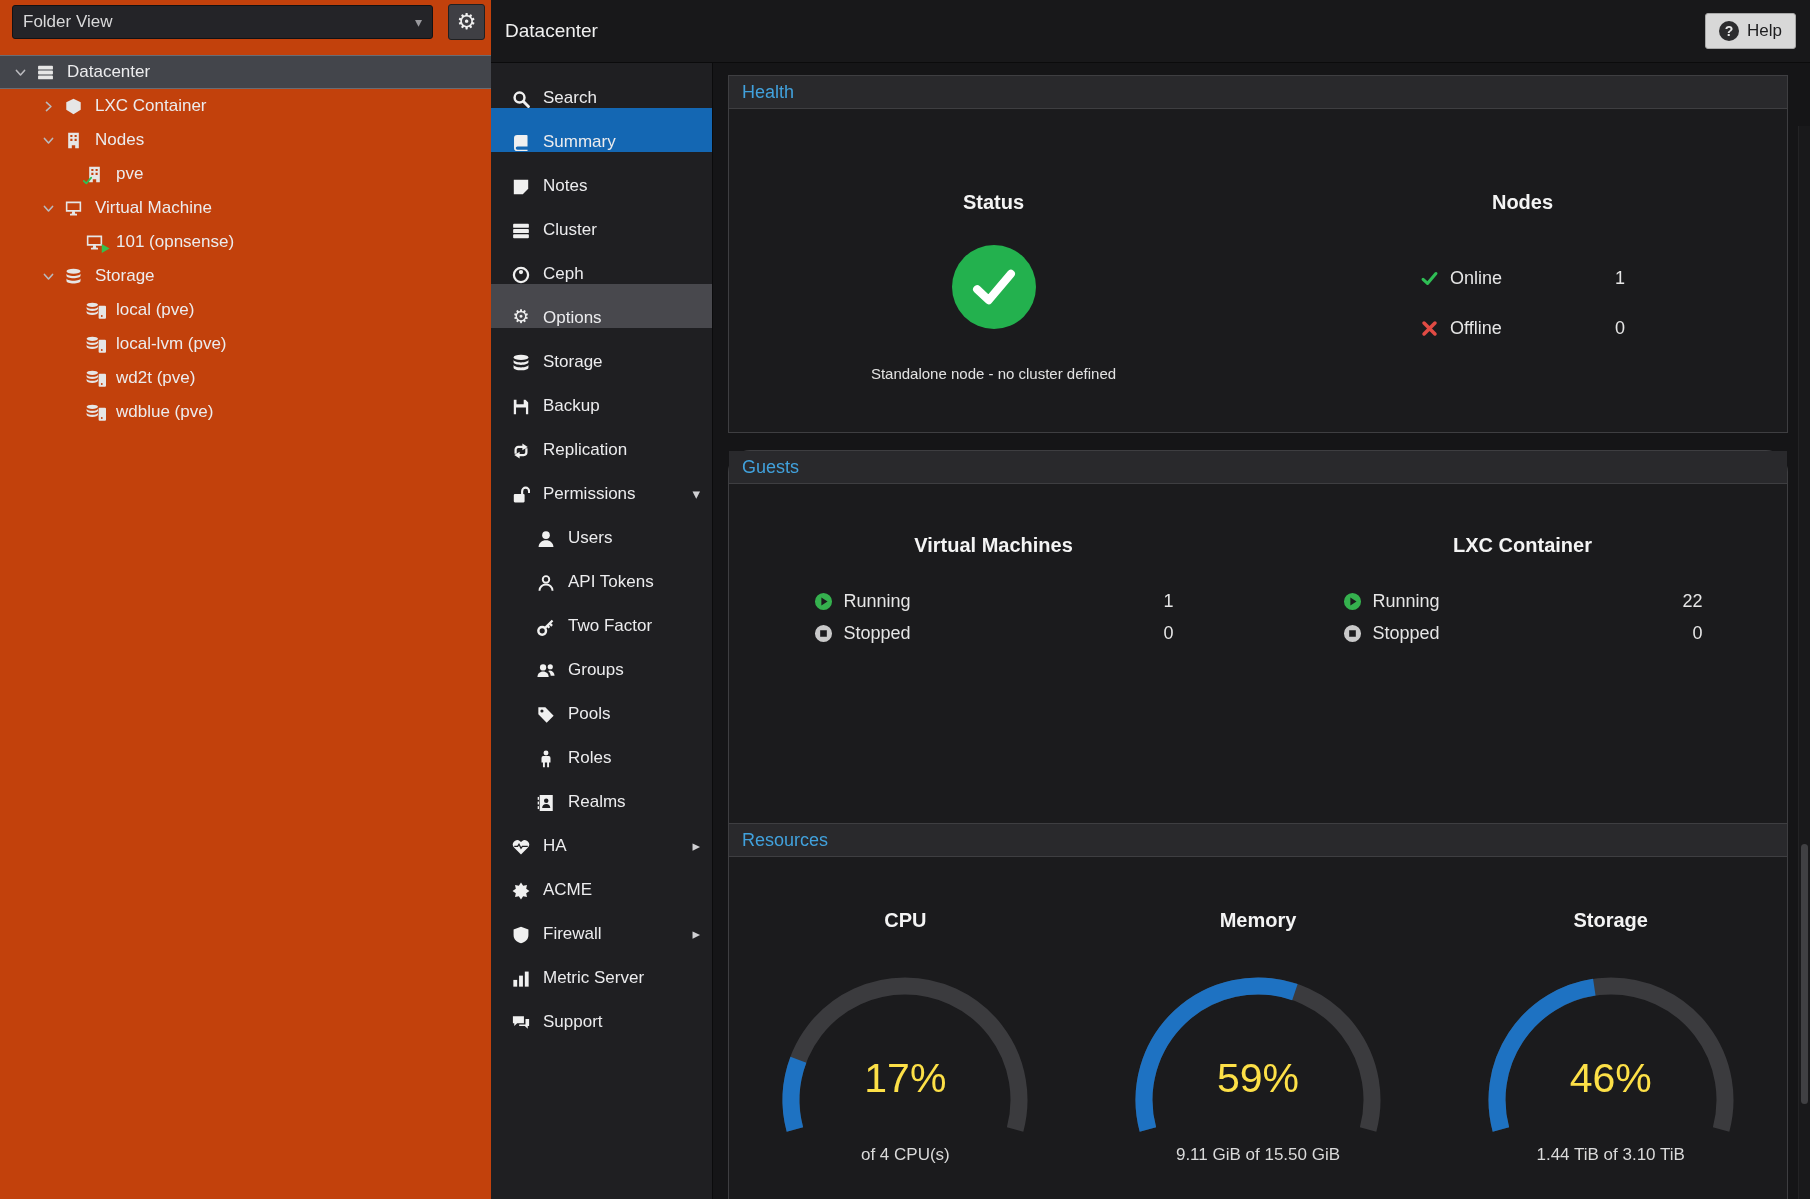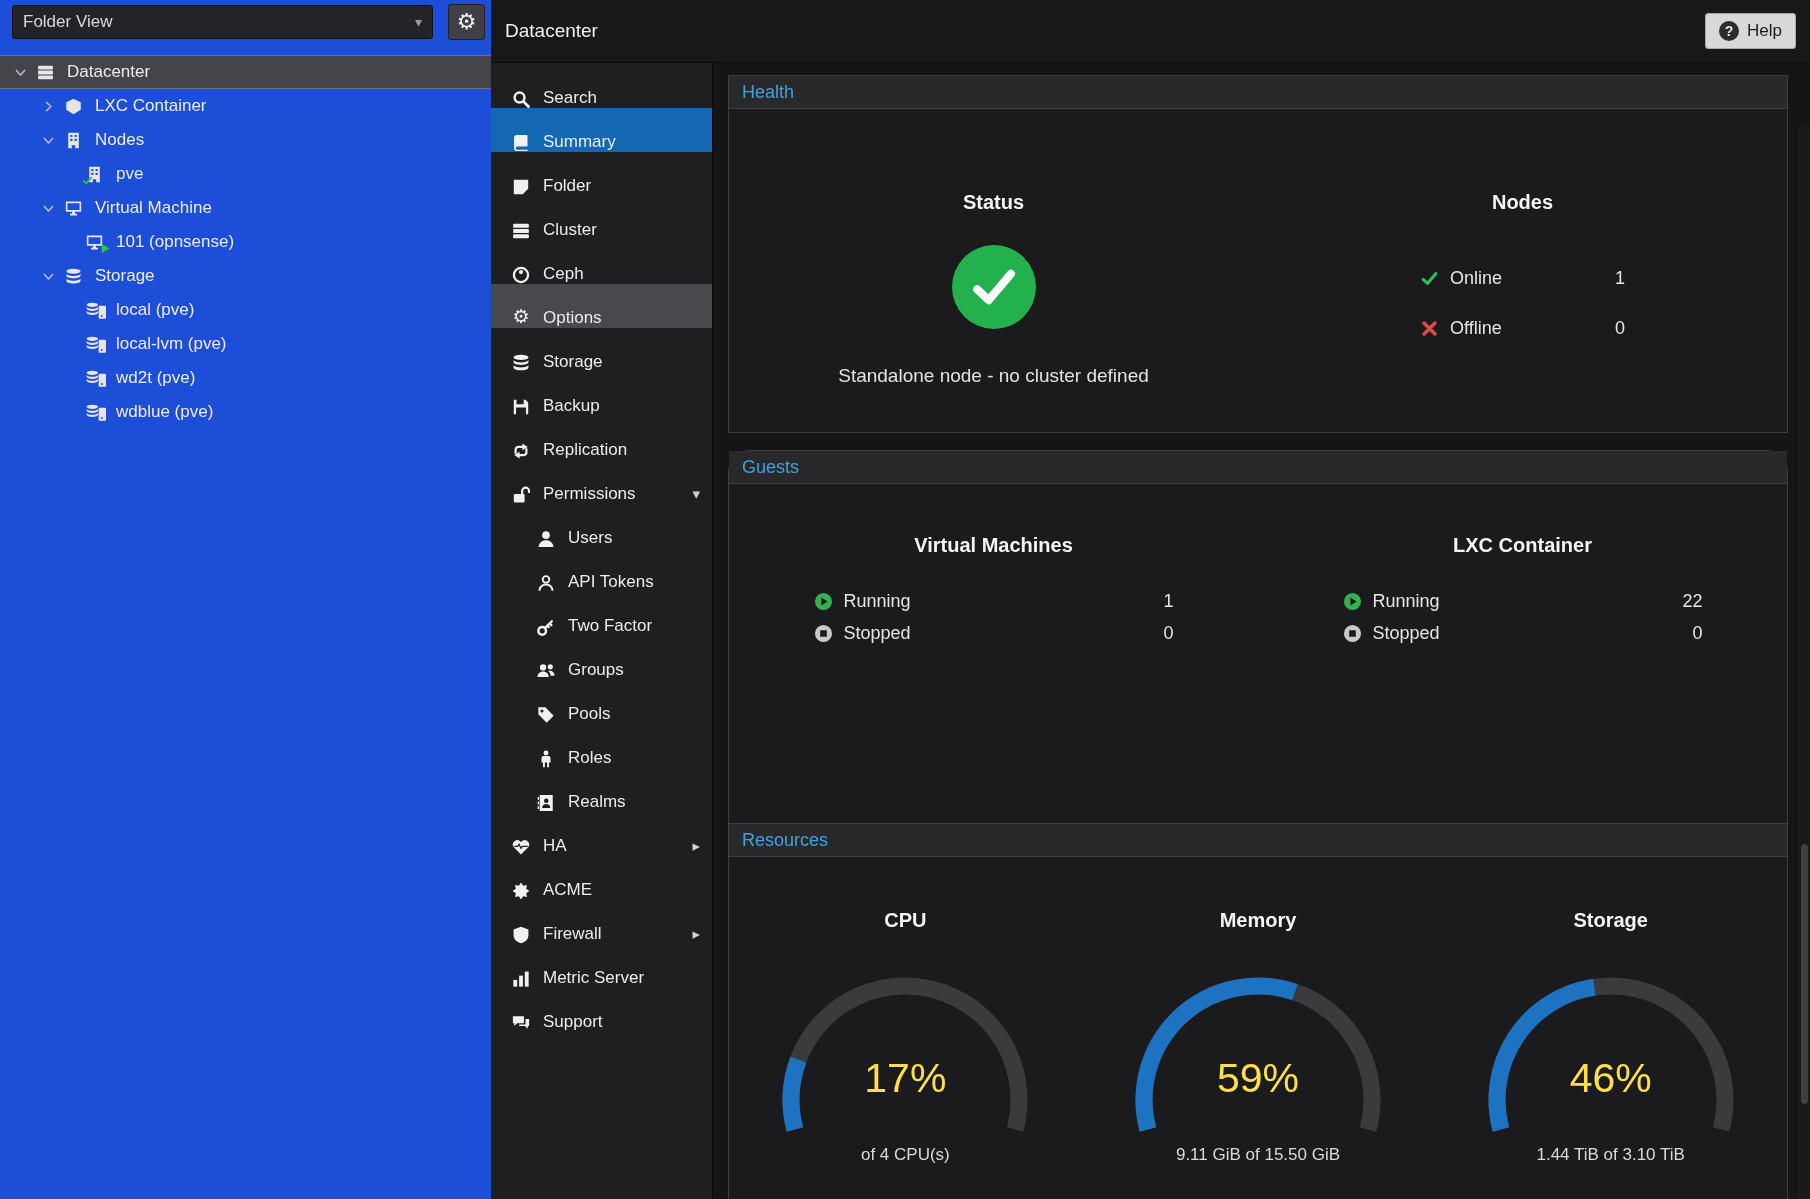--- a/index.html
+++ b/index.html
@@ -2,21 +2,21 @@
 <html><head>
 <meta charset="utf-8">
 <style>
   *{box-sizing:border-box}
   html,body{margin:0;padding:0}
   body{width:1810px;height:1199px;position:relative;overflow:hidden;background:#151517;
        font-family:"Liberation Sans","DejaVu Sans",sans-serif;color:#e6e6e6;}
   svg{fill:currentColor}
 
   
-  .left-panel{position:absolute;left:0;top:0;width:518px;height:100%;background:#1d4ed8;border-right:1px solid #0b0b0c;}
+  .left-panel{position:absolute;left:0;top:0;width:518px;height:100%;background:#c2410c;border-right:1px solid #0b0b0c;}
   .left-toolbar{height:44px;display:flex;align-items:center;padding:5px 5px 5px 12px;}
   .combo{width:421px;height:34px;background:#242428;border:1px solid #121214;border-radius:3px;
          display:flex;align-items:center;justify-content:space-between;padding:0 10px;font-size:17px;color:#d9d9da;cursor:pointer;}
   .combo-chev::before{content:"\25BE";color:#9a9a9e;font-size:14px;}
   .gear-btn{margin-left:15px;width:37px;height:36px;background:#3f3f44;border:1px solid #202022;border-radius:3px;
             display:flex;align-items:center;justify-content:center;cursor:pointer;}
   .gear-glyph::before{content:"\2699";font-size:22px;color:#f0f0f0;line-height:1;}
   .tree{padding-top:11px;font-size:17px;}
   .tree-row{height:34px;display:flex;align-items:center;cursor:pointer;}
   .tree-row.selected{background:#43454b;border-top:1px solid #6a6d74;border-bottom:1px solid #6a6d74;}
@@ -64,21 +64,21 @@
   .panel-resources{top:760px;height:440px;}
   .panel-header{height:33px;background:#29292c;border-bottom:1px solid #3e3e41;display:flex;align-items:center;padding:0 13px;}
   .panel-title{color:#41a1dc;font-size:18px;}
   .two-col{display:flex;}
   .col{flex:1;display:flex;flex-direction:column;align-items:center;}
   h3.col-heading{margin:0;font-size:20px;font-weight:bold;color:#f4f4f4;line-height:26px;}
   .health .col-heading{margin-top:80px;}
   .guests .col-heading{margin-top:48px;}
   .status-circle{margin-top:30px;width:84px;height:84px;border-radius:50%;background:#23b14e;display:flex;align-items:center;justify-content:center;}
   .status-circle svg{width:50px;height:50px;color:#fff;}
-  .status-msg{margin-top:36px;font-size:19px;color:#e2e2e2;}
+  .status-msg{margin-top:36px;font-size:15px;color:#e2e2e2;}
   .nodes-rows{margin-top:50px;width:205px;display:flex;flex-direction:column;gap:24px;}
   .stat-row{display:flex;align-items:center;gap:11px;font-size:18px;height:26px;}
   .stat-row .si{width:19px;height:19px;flex:none;}
   .si.green{color:#2fbe55}.si.red{color:#e14b44}.si.play{color:#35b14e}.si.stop{color:#c9c9c9}
   .stat-value{margin-left:auto;}
   .guest-rows{margin-top:30px;width:360px;display:flex;flex-direction:column;gap:6px;}
   .res-heading{margin:50px 0 0 0;font-size:20px;font-weight:bold;color:#f4f4f4;line-height:26px;}
   .gauge-wrap{position:relative;margin-top:24px;width:310px;height:186px;}
   .gauge-wrap svg{position:absolute;inset:0;width:100%;height:100%;}
   .gauge-pct{position:absolute;left:0;right:0;top:98px;text-align:center;font-size:41px;color:#fde047;line-height:47px;}
@@ -354,21 +354,21 @@
   <div class="menu-item selected">
     <svg class="mi">
         <use href="#i-book"></use>
       </svg>
     <span class="menu-label">Summary</span>
   </div>
   <div class="menu-item">
     <svg class="mi">
         <use href="#i-note"></use>
       </svg>
-    <span class="menu-label">Folder</span>
+    <span class="menu-label">Notes</span>
   </div>
   <div class="menu-item">
     <svg class="mi">
         <use href="#i-server"></use>
       </svg>
     <span class="menu-label">Cluster</span>
   </div>
   <div class="menu-item">
     <svg class="mi">
         <use href="#i-ceph"></use>

